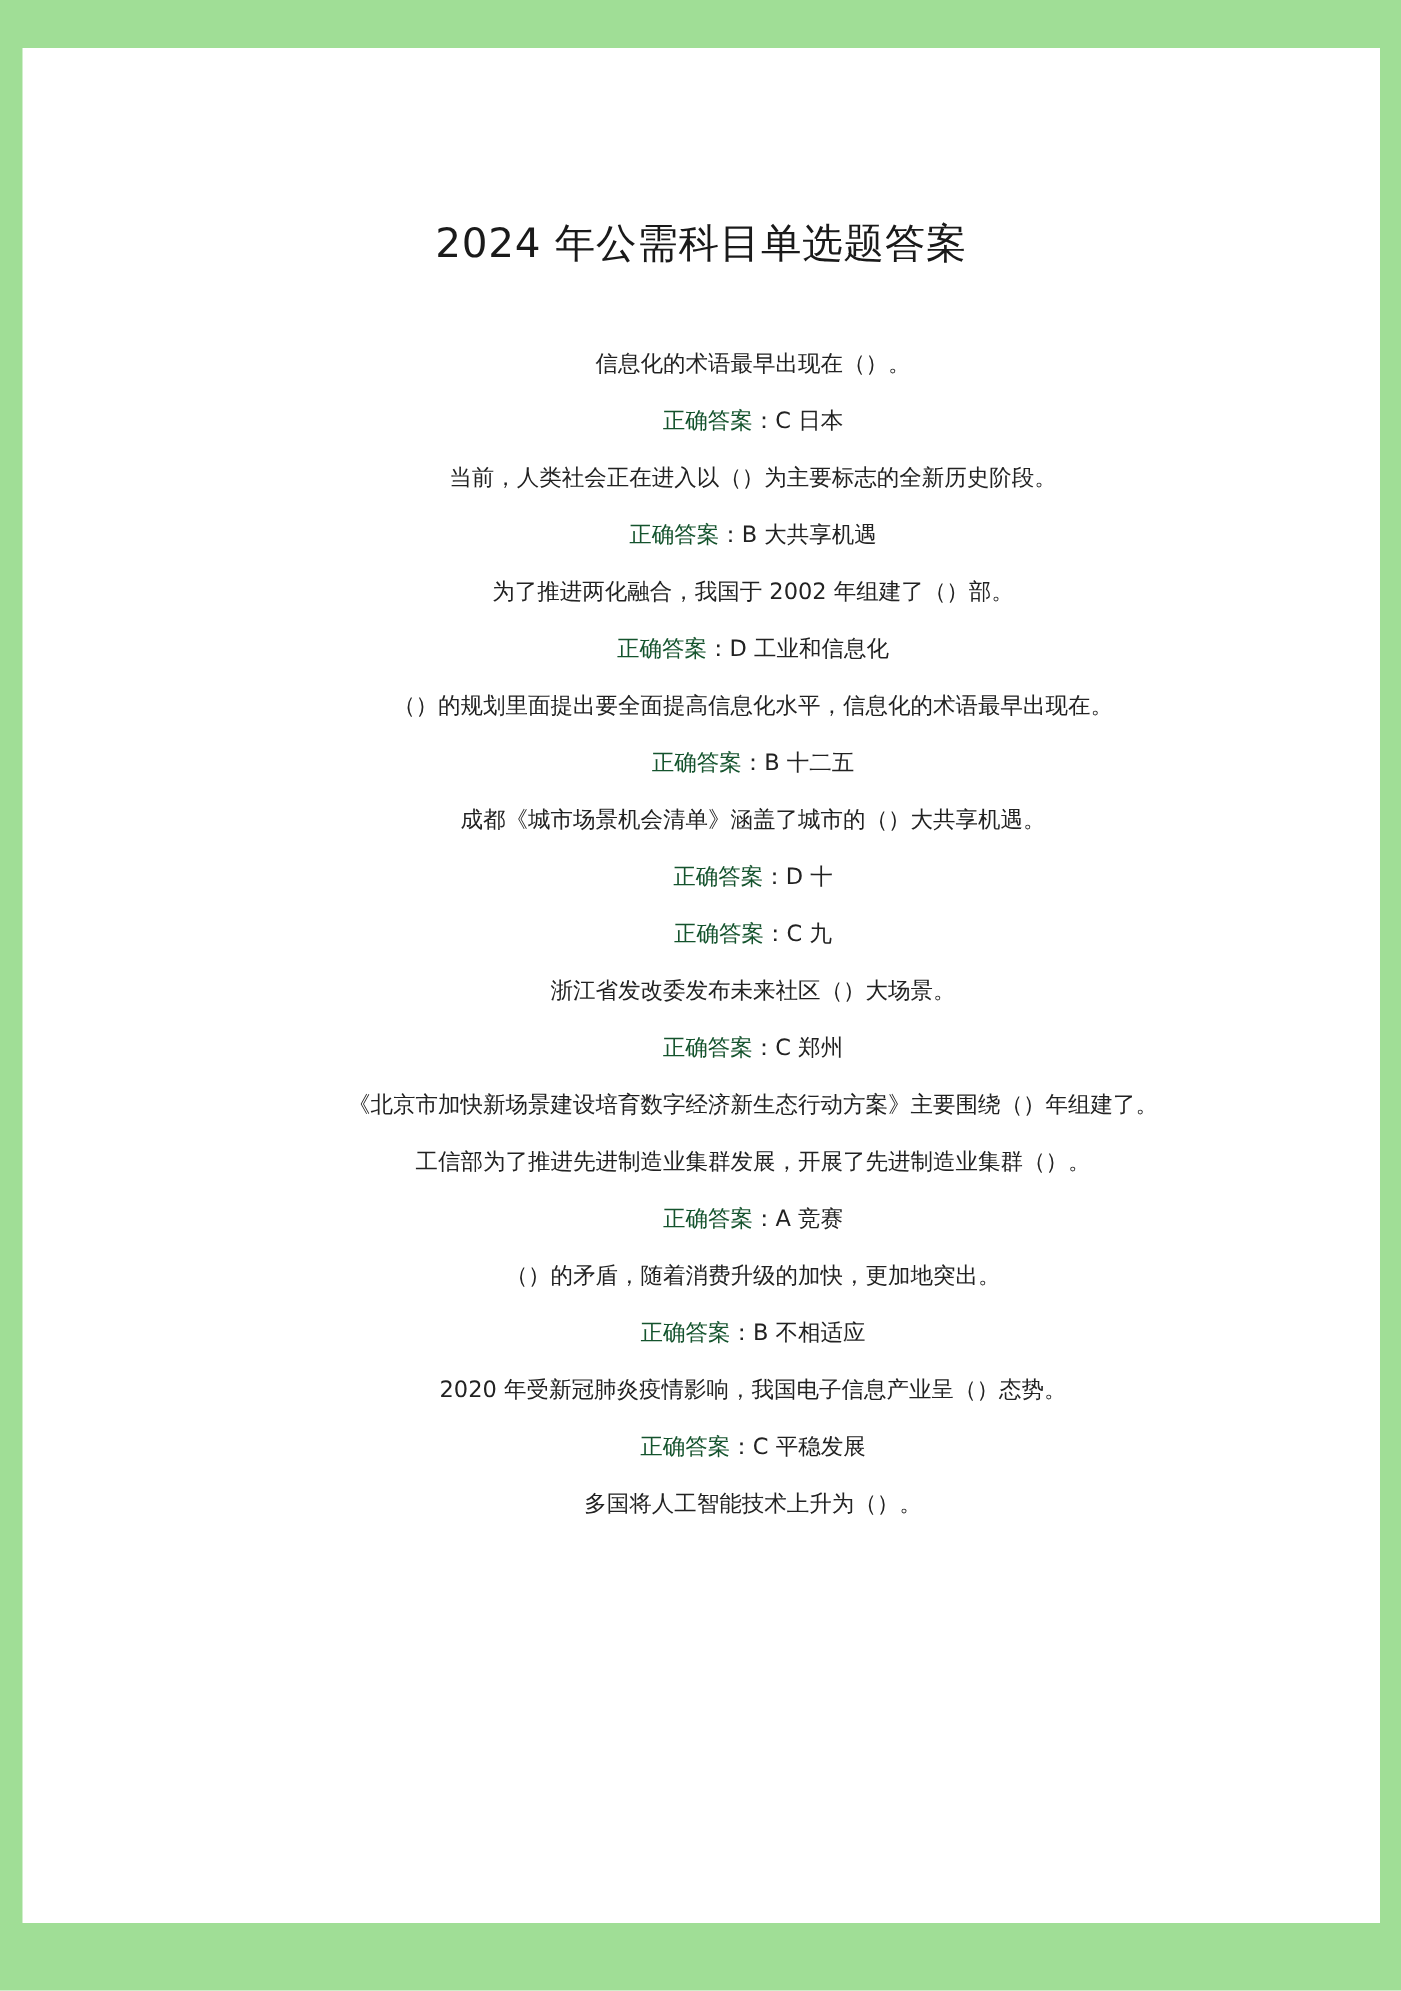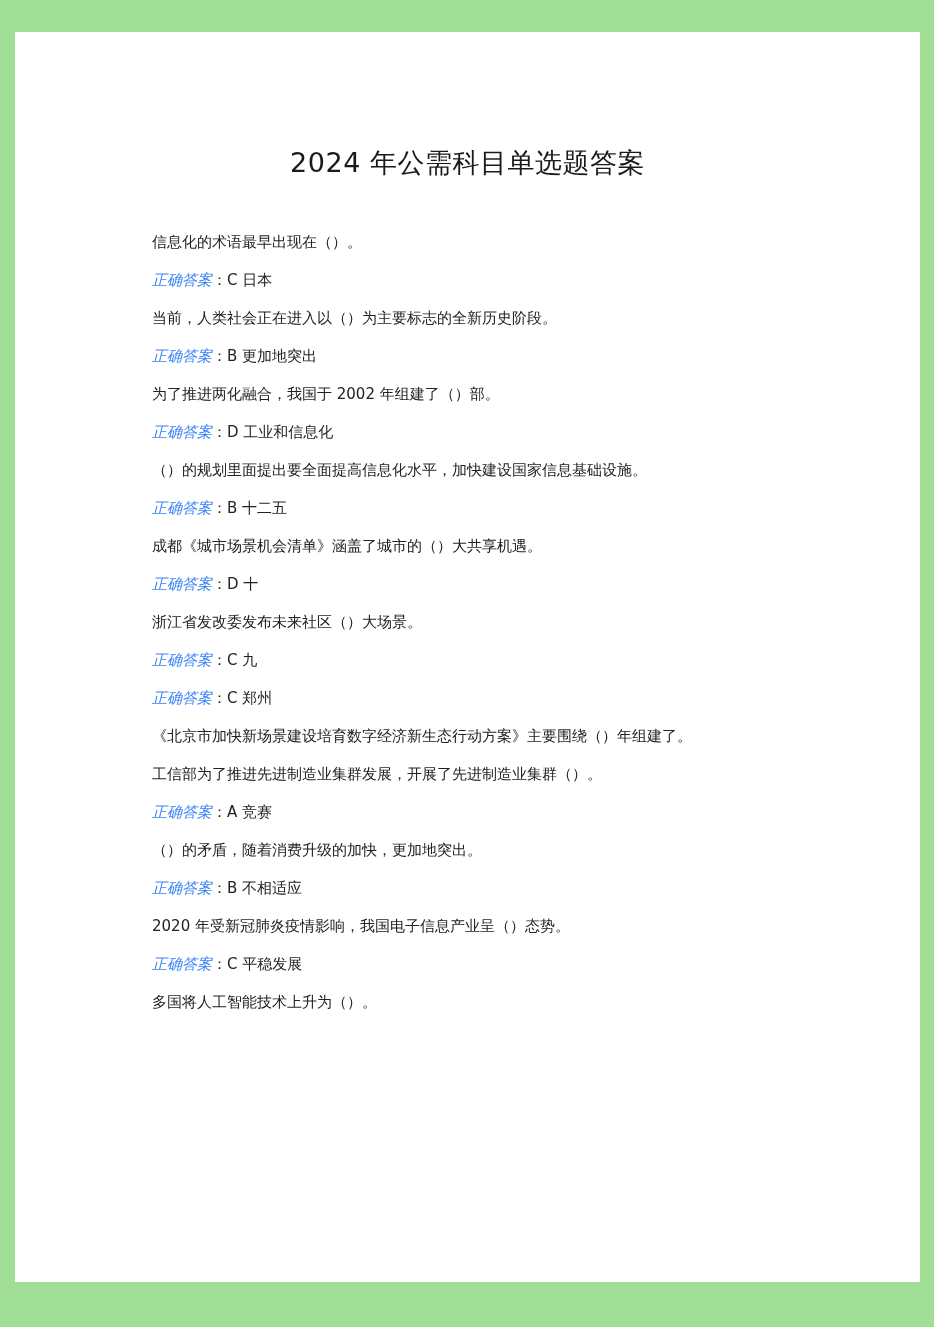--- a/index.html
+++ b/index.html
@@ -31,73 +31,73 @@
       font-size: 27px;
       line-height: 38px;
       color: #1a1a1a;
       letter-spacing: 0.5px;
     }
     .content {
       position: absolute;
       left: 137px;
       top: 197px;
       width: 700px;
+      text-align: center;
     }
     .line {
       height: 38px;
       line-height: 26px;
       font-size: 15px;
       color: #222222;
       white-space: nowrap;
     }
     .answer-label {
-      color: #3b82f6;
-      font-style: italic;
+      color: #14532d;
     }
     .answer-sep {
       color: #222222;
     }
   </style>
 </head>
 <body>
 
 <div class="page">
   <div class="title">2024 年公需科目单选题答案</div>
 
   <div class="content">
 
     <div class="line">信息化的术语最早出现在（）。</div>
     <div class="line">
       <span class="answer-label">正确答案</span><span class="answer-sep">：</span><span>C 日本</span>
     </div>
 
     <div class="line">当前，人类社会正在进入以（）为主要标志的全新历史阶段。</div>
     <div class="line">
-      <span class="answer-label">正确答案</span><span class="answer-sep">：</span><span>B 更加地突出</span>
+      <span class="answer-label">正确答案</span><span class="answer-sep">：</span><span>B 大共享机遇</span>
     </div>
 
     <div class="line">为了推进两化融合，我国于 2002 年组建了（）部。</div>
     <div class="line">
       <span class="answer-label">正确答案</span><span class="answer-sep">：</span><span>D 工业和信息化</span>
     </div>
 
-    <div class="line">（）的规划里面提出要全面提高信息化水平，加快建设国家信息基础设施。</div>
+    <div class="line">（）的规划里面提出要全面提高信息化水平，信息化的术语最早出现在。</div>
     <div class="line">
       <span class="answer-label">正确答案</span><span class="answer-sep">：</span><span>B 十二五</span>
     </div>
 
     <div class="line">成都《城市场景机会清单》涵盖了城市的（）大共享机遇。</div>
     <div class="line">
       <span class="answer-label">正确答案</span><span class="answer-sep">：</span><span>D 十</span>
     </div>
 
-    <div class="line">浙江省发改委发布未来社区（）大场景。</div>
     <div class="line">
       <span class="answer-label">正确答案</span><span class="answer-sep">：</span><span>C  九</span>
     </div>
+    <div class="line">浙江省发改委发布未来社区（）大场景。</div>
 
     <div class="line">
       <span class="answer-label">正确答案</span><span class="answer-sep">：</span><span>C 郑州</span>
     </div>
 
     <div class="line">《北京市加快新场景建设培育数字经济新生态行动方案》主要围绕（）年组建了。</div>
 
     <div class="line">工信部为了推进先进制造业集群发展，开展了先进制造业集群（）。</div>
     <div class="line">
       <span class="answer-label">正确答案</span><span class="answer-sep">：</span><span>A 竞赛</span>

